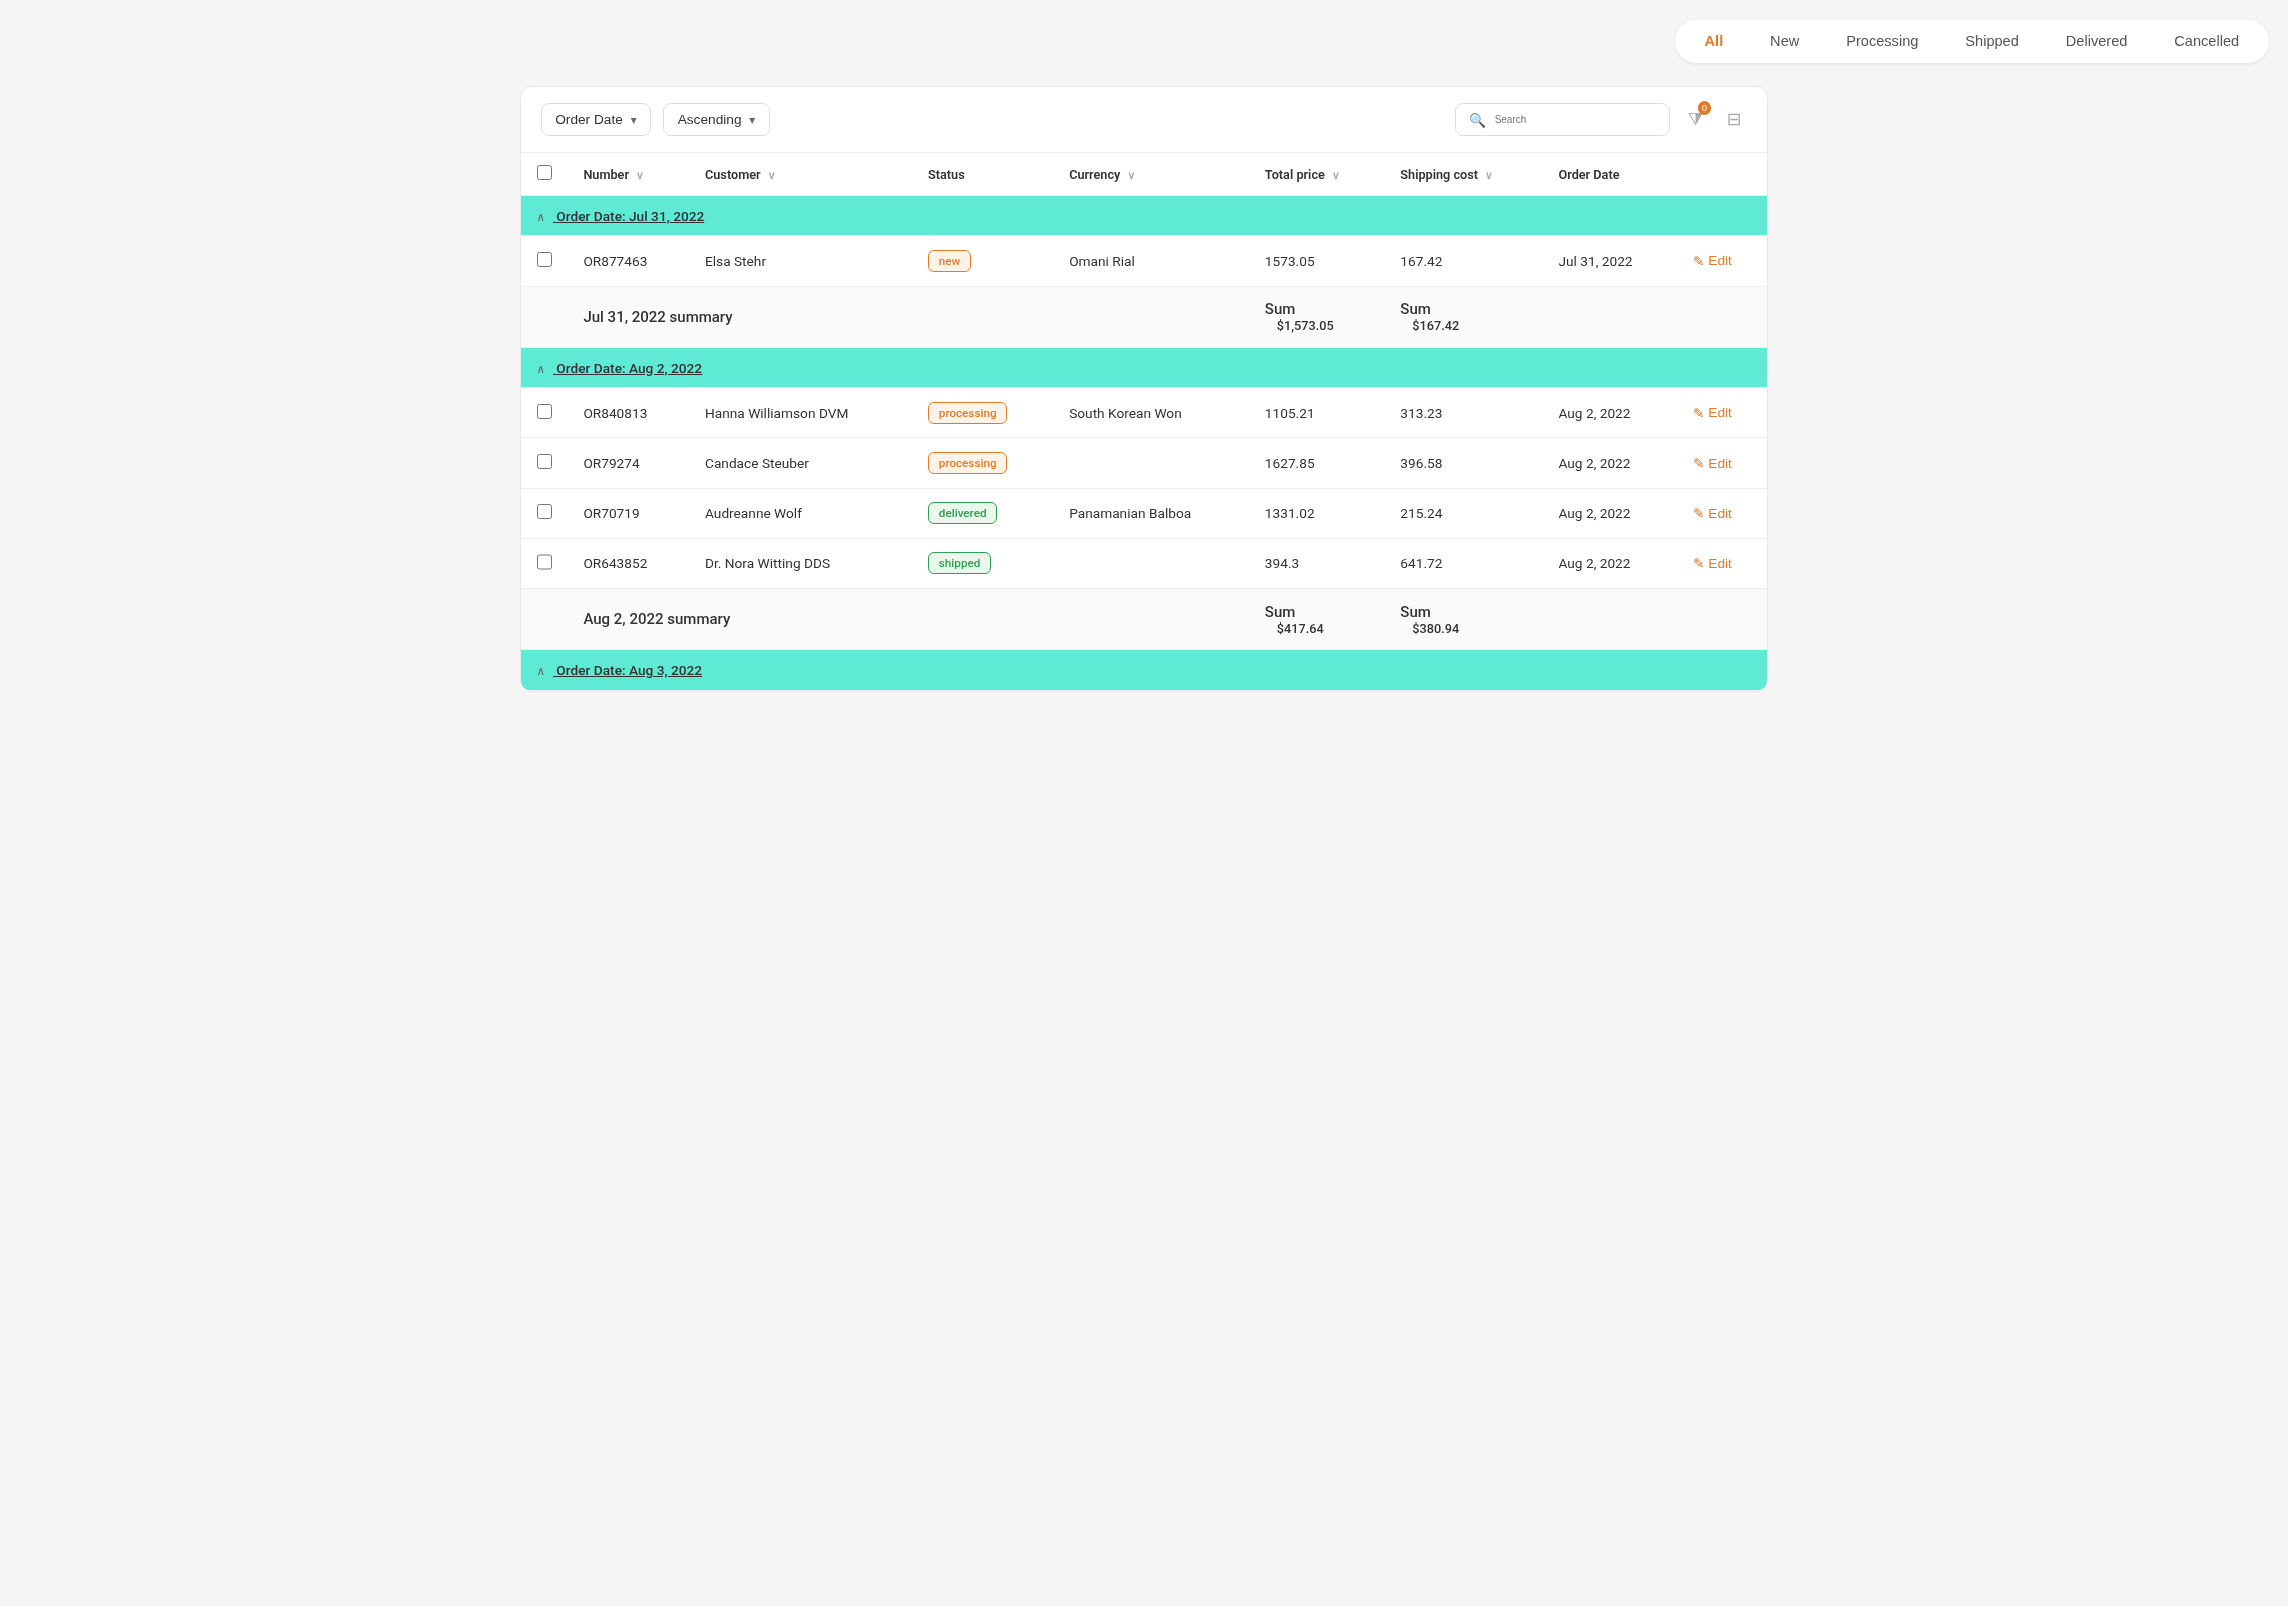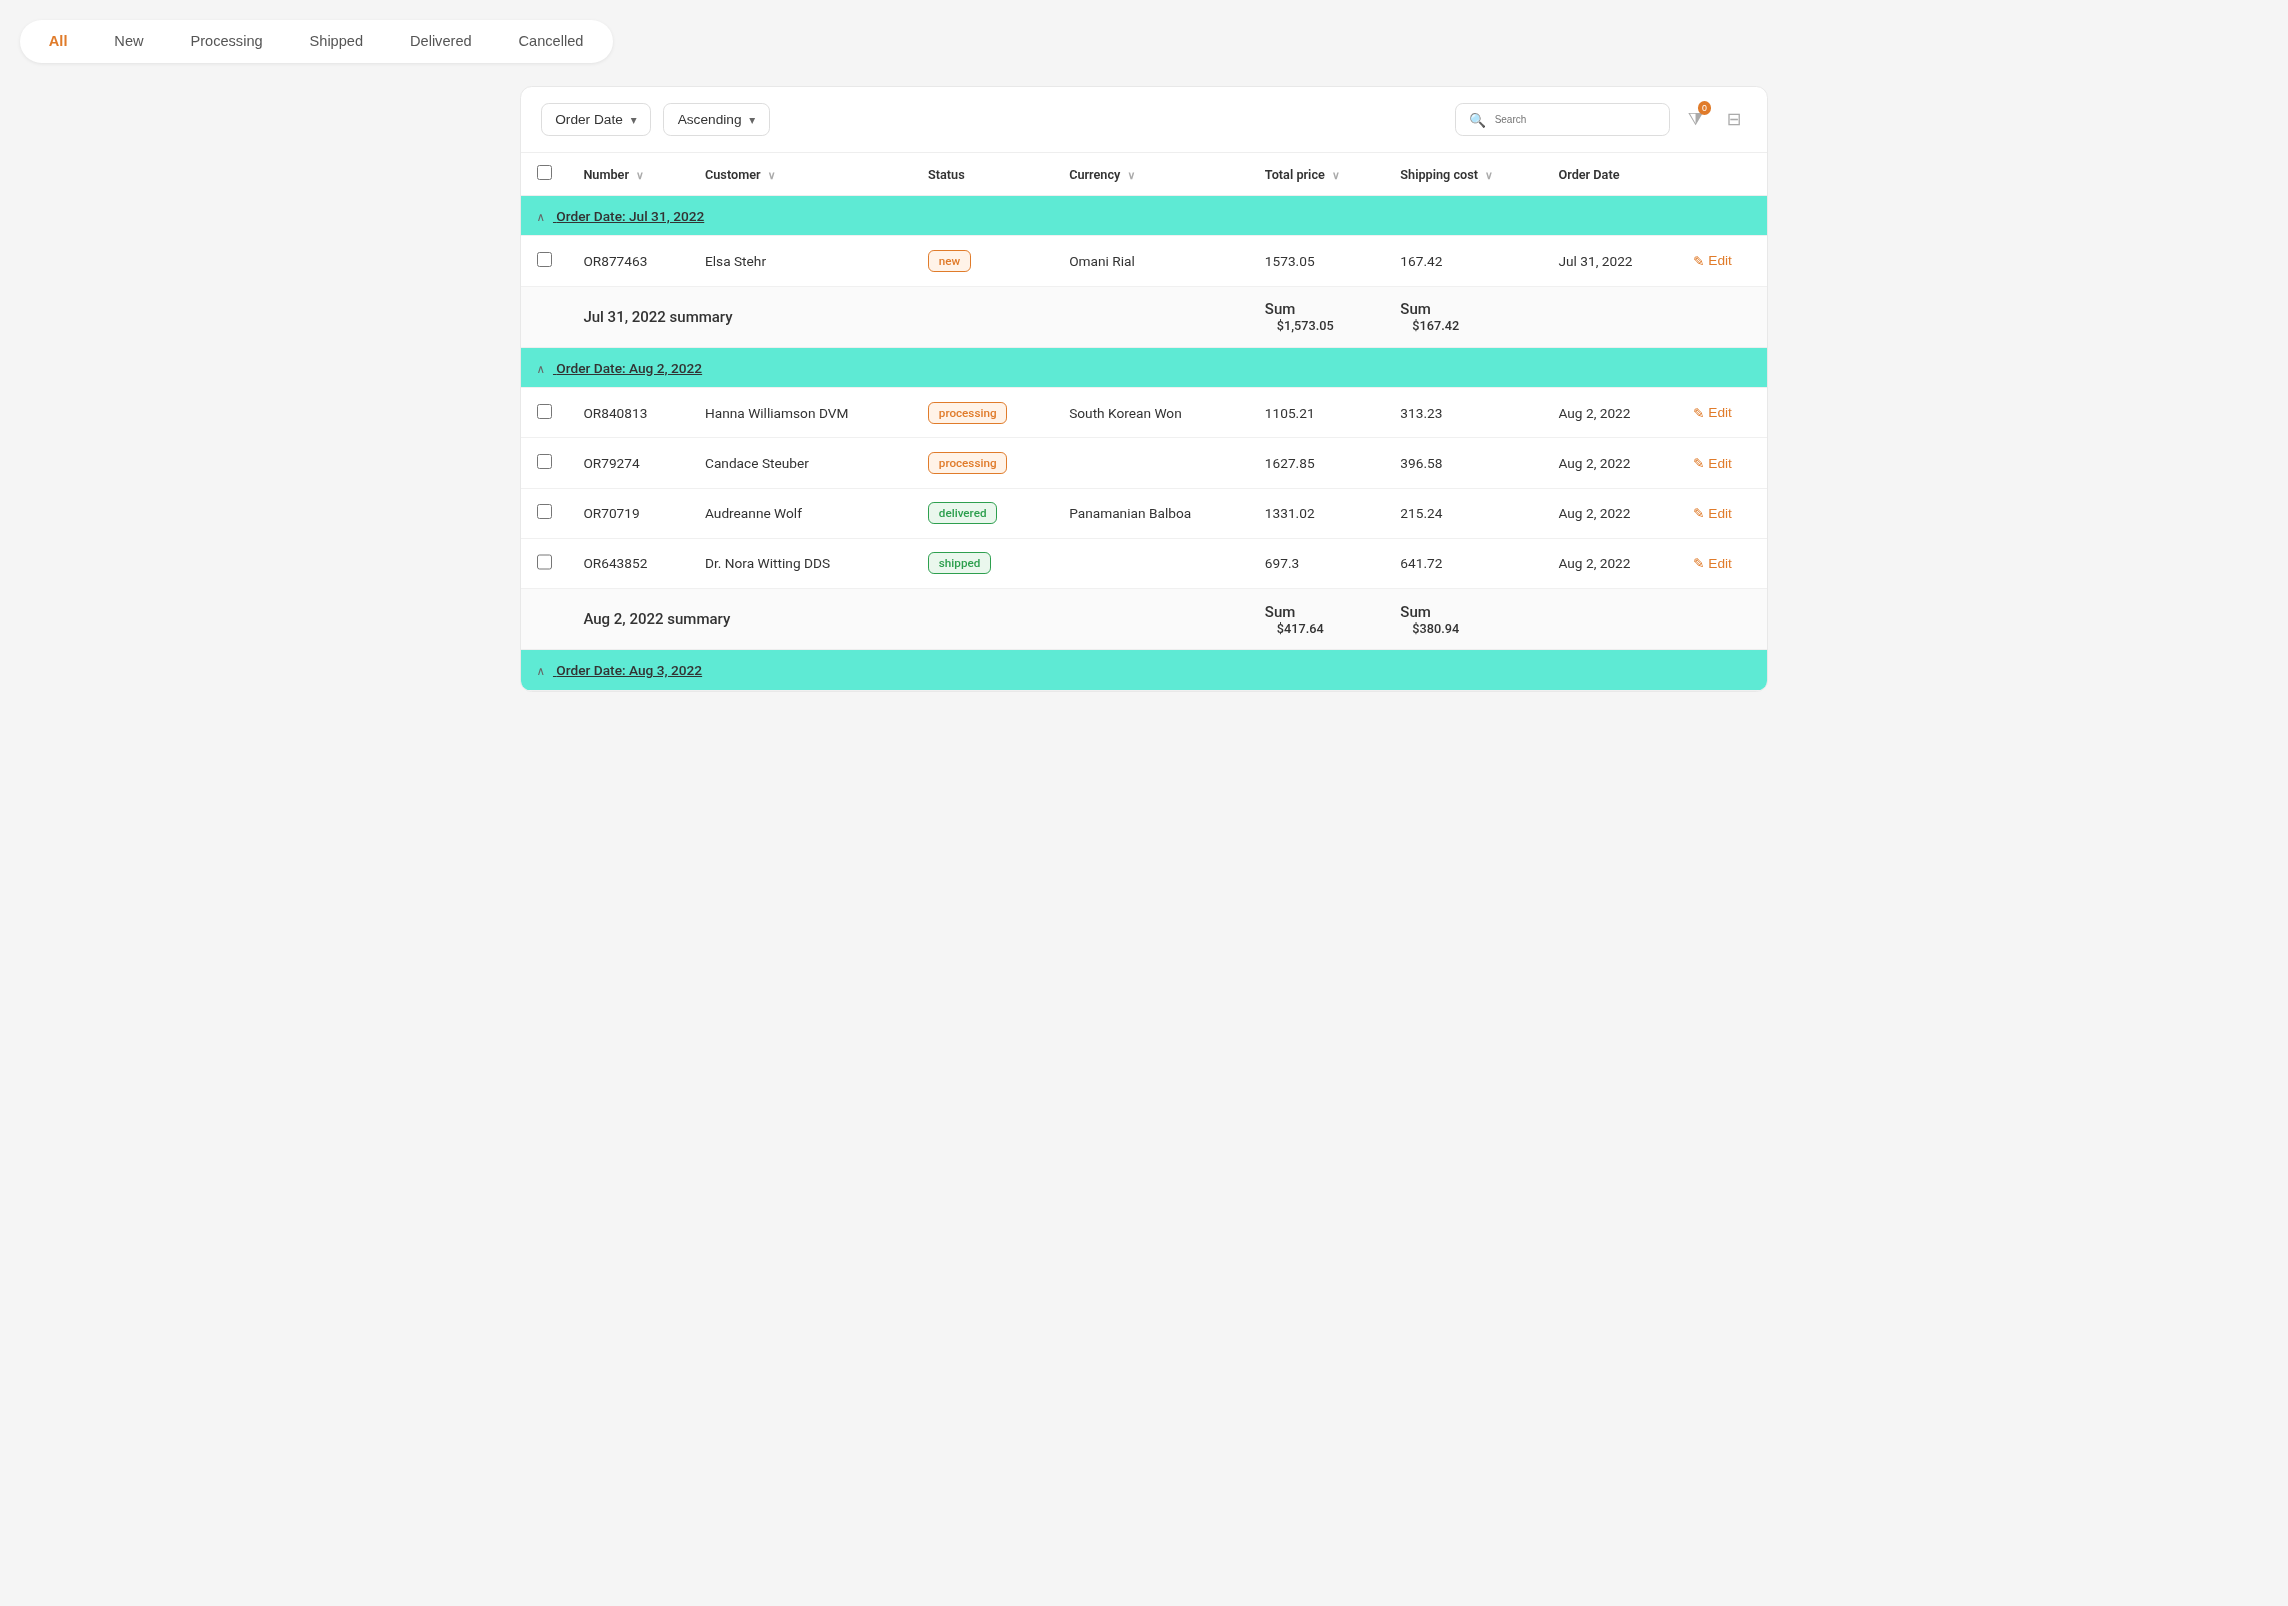--- a/index.html
+++ b/index.html
@@ -7,21 +7,21 @@
       font-family: -apple-system, BlinkMacSystemFont, 'Segoe UI', Roboto, sans-serif;
       background: #f5f5f5;
       color: #333;
       min-height: 100vh;
       padding: 19.5px;
     }
 
     
     .tab-bar {
       display: flex;
-      justify-content: flex-start;
+      justify-content: flex-end;
       margin-bottom: 23.4px;
     }
     .tab-group {
       display: flex;
       background: #fff;
       border-radius: 29px;
       padding: 5.9px 7.8px;
       gap: 3.9px;
       box-shadow: 0 1px 3.9px rgba(0,0,0,0.08);
     }
@@ -443,21 +443,21 @@
         <tr>
       <td>
         <input type="checkbox" class="row-checkbox" style="">
       </td>
       <td class="number-cell">OR643852</td>
       <td class="customer-cell">Dr. Nora Witting DDS</td>
       <td>
         <span class="badge badge-shipped">shipped</span>
       </td>
       <td class="currency-cell"></td>
-      <td class="price-cell">697.3</td>
+      <td class="price-cell">394.3</td>
       <td class="price-cell">641.72</td>
       <td class="date-cell">Aug 2, 2022</td>
       <td>
         <button class="edit-btn">
           <span class="edit-icon">✎</span>
           <span>Edit</span>
         </button>
       </td>
     </tr>
         <tr class="summary-row">

